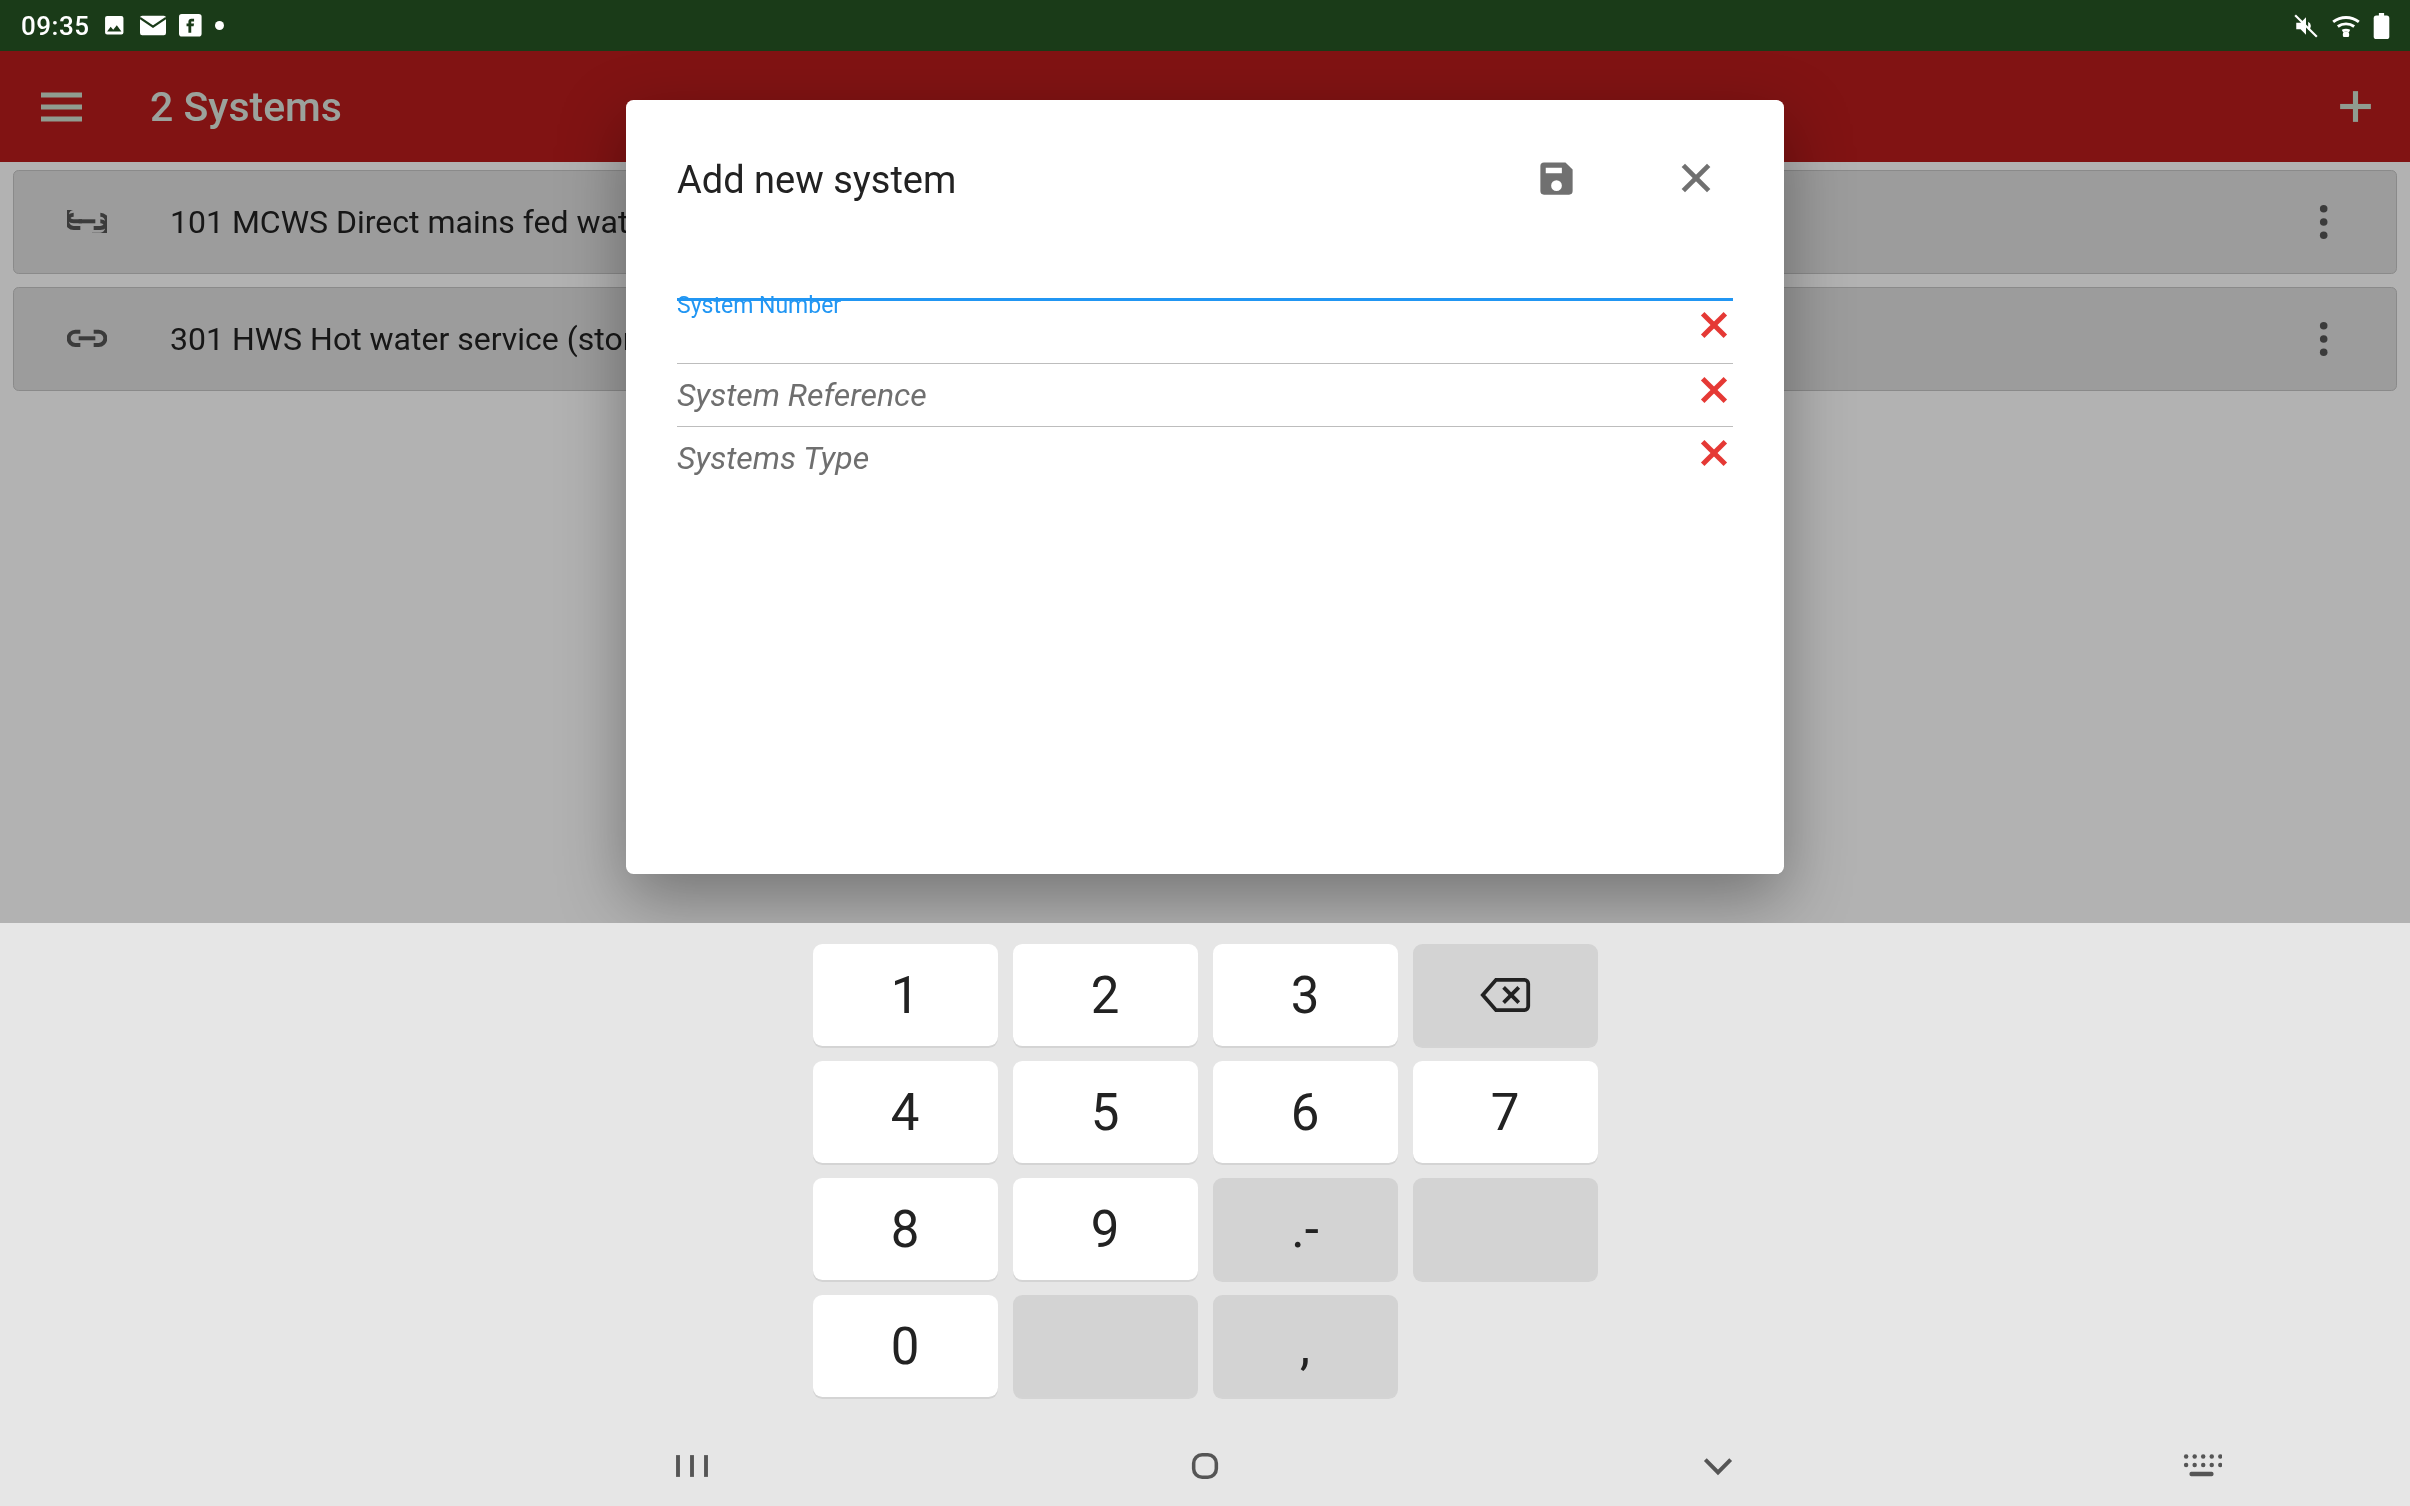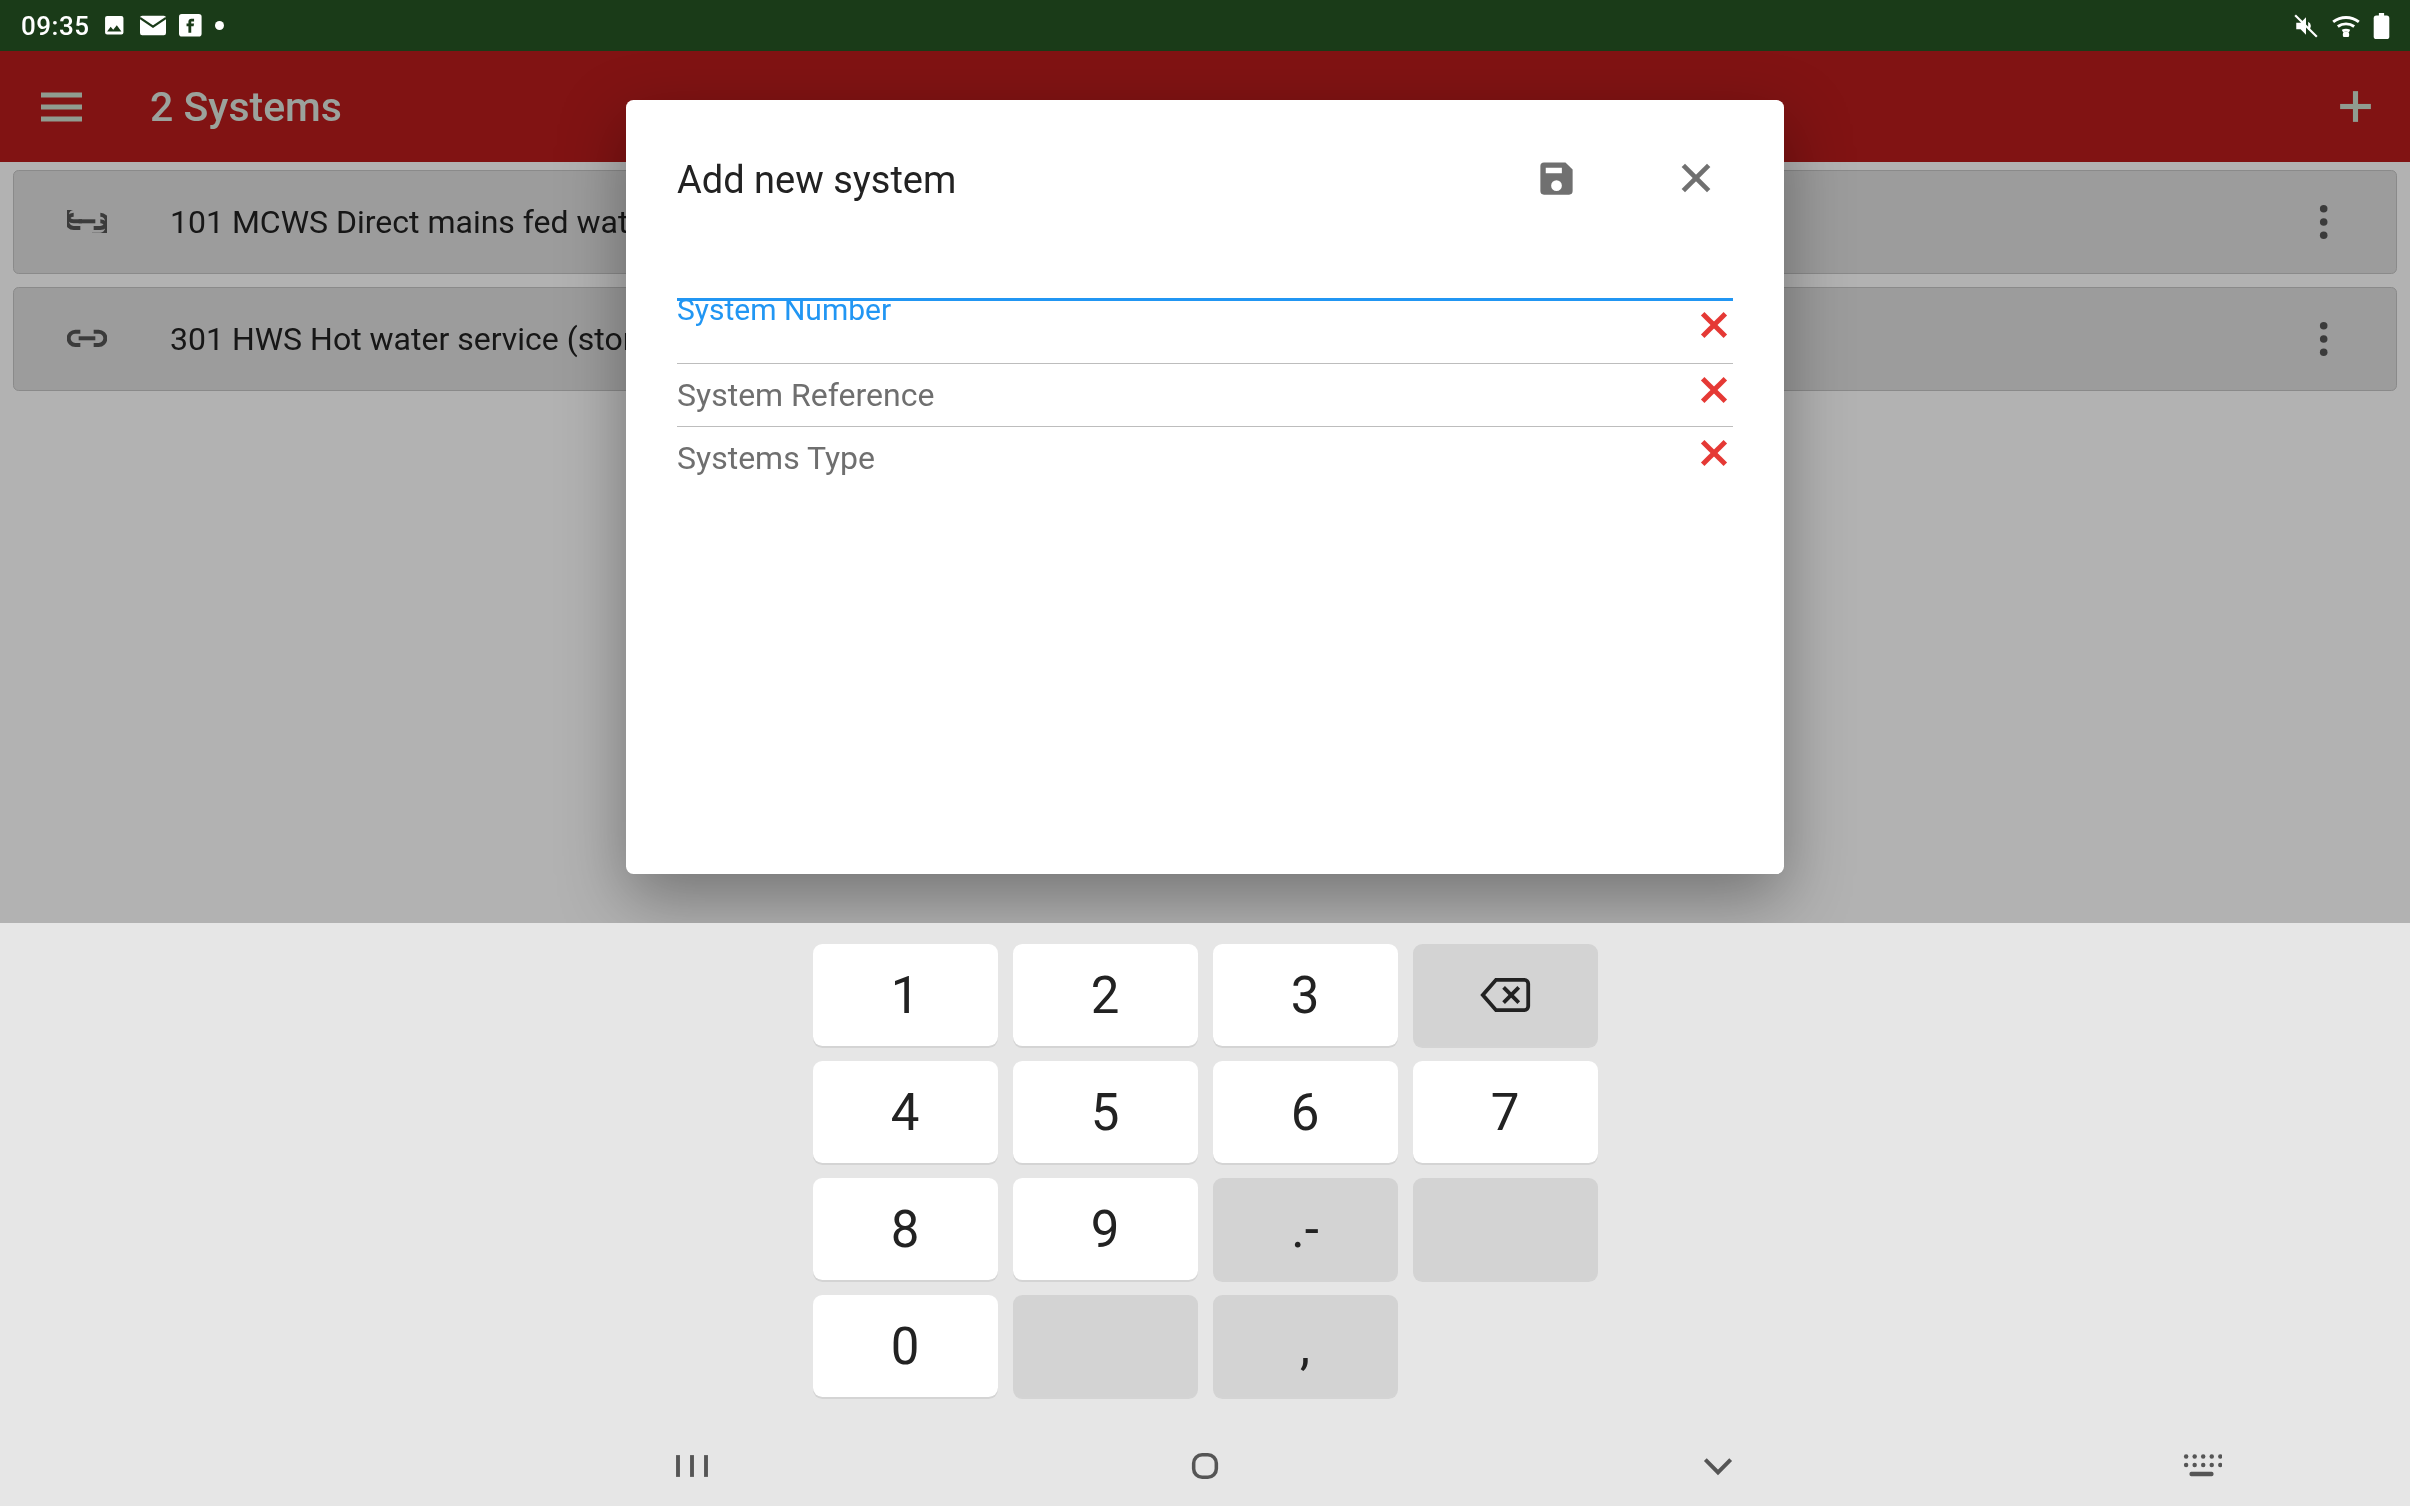--- a/index.html
+++ b/index.html
@@ -82,26 +82,27 @@
   .dialog-header .close { margin-left:41px; width:56px; }
 
   .field { margin-top: 60px; position: relative; }
   .field.first { margin-top: 85px; }
   .field .float-label {
     font-size: 26px;
     color: #8a8a8a;
     position: absolute;
     top: 21px;
   }
-  .field.focused .float-label { color:#2196f3; font-size:30px; top:-5.6px; }
+  .field.focused .float-label { color:#2196f3; font-size:23px; top:-5.6px; }
   .field .placeholder-label {
     font-size: 32px;
     color: #6f6f6f;
     position: absolute;
     top: 13px;
+    font-style: italic;
   }
   .field .underline {
     height: 0;
     border-bottom: 1.9px solid #bdbdbd;
     margin-top: 62px;
   }
   .field.focused .underline { border-bottom: 3.8px solid #2196f3; }
   .field .clear {
     position: absolute;
     right: 0;

